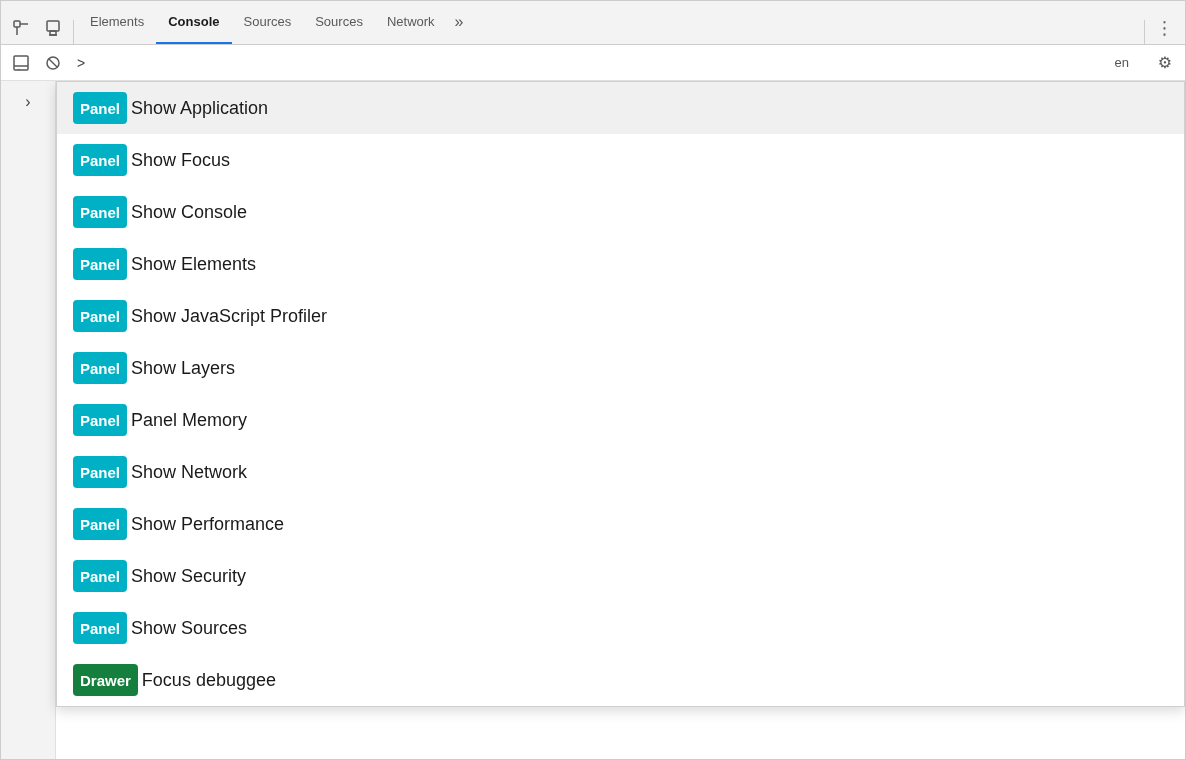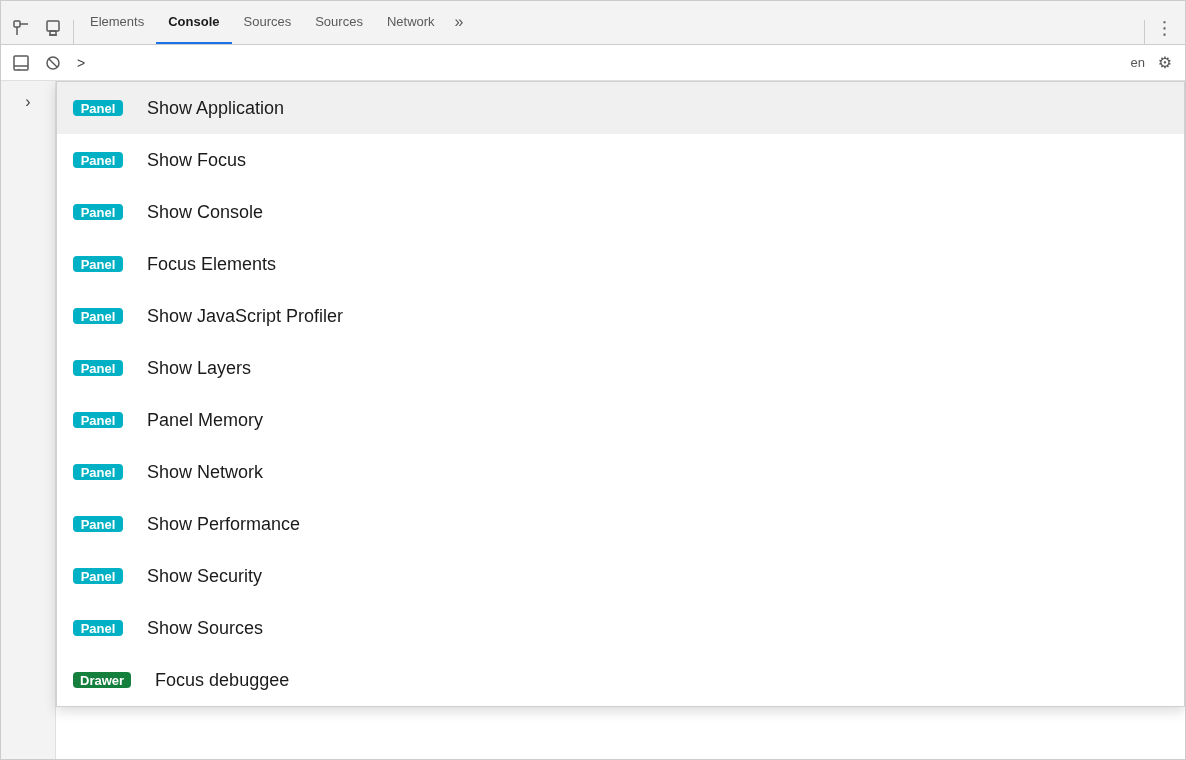--- a/index.html
+++ b/index.html
@@ -201,26 +201,26 @@
     .dropdown-item:first-child {
       background: #f0f0f0;
     }
 
     .badge {
       display: inline-flex;
       align-items: center;
       justify-content: center;
       border-radius: 4px;
       padding: 2px 7px;
-      font-size: 13px;
+      font-size: 15px;
       font-weight: 600;
       color: #fff;
-      margin-right: 24px;
+      margin-right: 4px;
       min-width: 50px;
-      height: 16px;
+      height: 32px;
     }
 
     .badge-panel {
       background: #00b0c4;
     }
 
     .badge-drawer {
       background: #15803d;
     }
 
@@ -297,21 +297,21 @@
     </button>
     <button class="toolbar-icon-btn">
       <svg width="16" height="16" viewBox="0 0 16 16" fill="none">
         <circle cx="8" cy="8" r="6" stroke="#5a5a5a" stroke-width="1.5" fill="none"></circle>
         <line x1="4" y1="4" x2="12" y2="12" stroke="#5a5a5a" stroke-width="1.5"></line>
       </svg>
     </button>
     <div class="console-prompt">
       <span class="console-prompt-chevron">&gt;</span>
     </div>
-    <span style="color:#555; font-size:13px; margin-right:4px;">en</span>
+    <span style="color:#555; font-size:13px; margin-right:20px;">en</span>
     <button class="settings-btn">
       <span class="gear-icon">⚙</span>
     </button>
   </div>
 
   <div class="main-area">
 
     <div class="sidebar">
       <span class="sidebar-chevron">›</span>
     </div>
@@ -329,21 +329,21 @@
           <span class="dropdown-item-label">Show Focus</span>
         </div>
 
         <div class="dropdown-item">
           <span class="badge badge-panel">Panel</span>
           <span class="dropdown-item-label">Show Console</span>
         </div>
 
         <div class="dropdown-item">
           <span class="badge badge-panel">Panel</span>
-          <span class="dropdown-item-label">Focus Elements</span>
+          <span class="dropdown-item-label">Show Elements</span>
         </div>
 
         <div class="dropdown-item">
           <span class="badge badge-panel">Panel</span>
           <span class="dropdown-item-label">Show JavaScript Profiler</span>
         </div>
 
         <div class="dropdown-item">
           <span class="badge badge-panel">Panel</span>
           <span class="dropdown-item-label">Show Layers</span>

